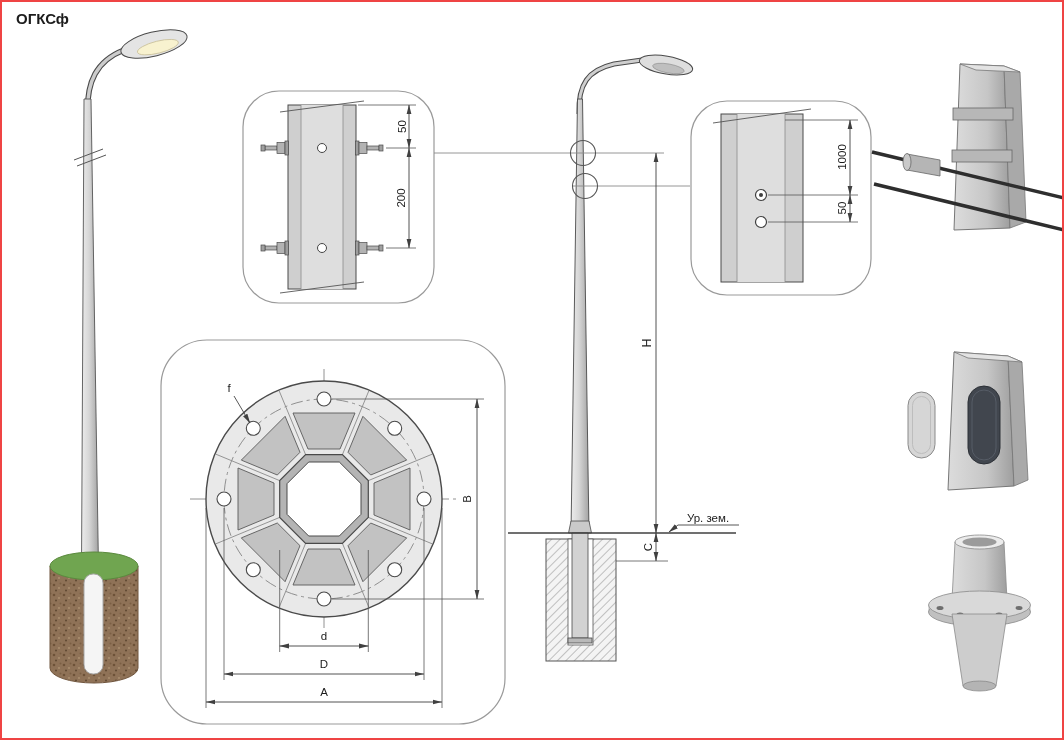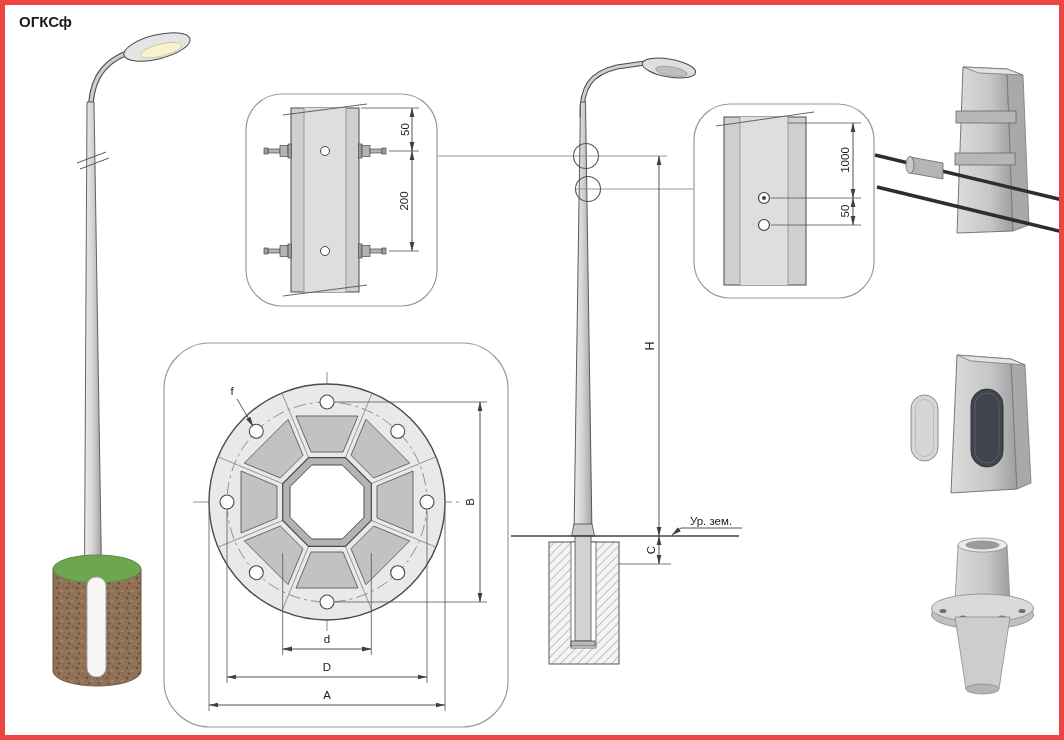--- a/index.html
+++ b/index.html
@@ -1,17 +1,17 @@
 <!DOCTYPE html>
 <html><head>
 <meta charset="utf-8">
 <style>
   html,body{margin:0;padding:0;background:#e9e9e9;}
   .canvas{position:relative;width:1064px;height:740px;background:#ffffff;
-          border:5px solid #ef4444;box-sizing:border-box;overflow:hidden;
+          border:2px solid #ef4444;box-sizing:border-box;overflow:hidden;
           font-family:"Liberation Sans", sans-serif;}
   svg{position:absolute;left:0;top:0;}
   text{font-family:"Liberation Sans", sans-serif;fill:#1c1c1c;}
   .dim{font-size:11.5px;}
   .dimbig{font-size:12.5px;}
   .title{font-size:15px;font-weight:bold;}
 </style>
 </head>
 <body>
 

